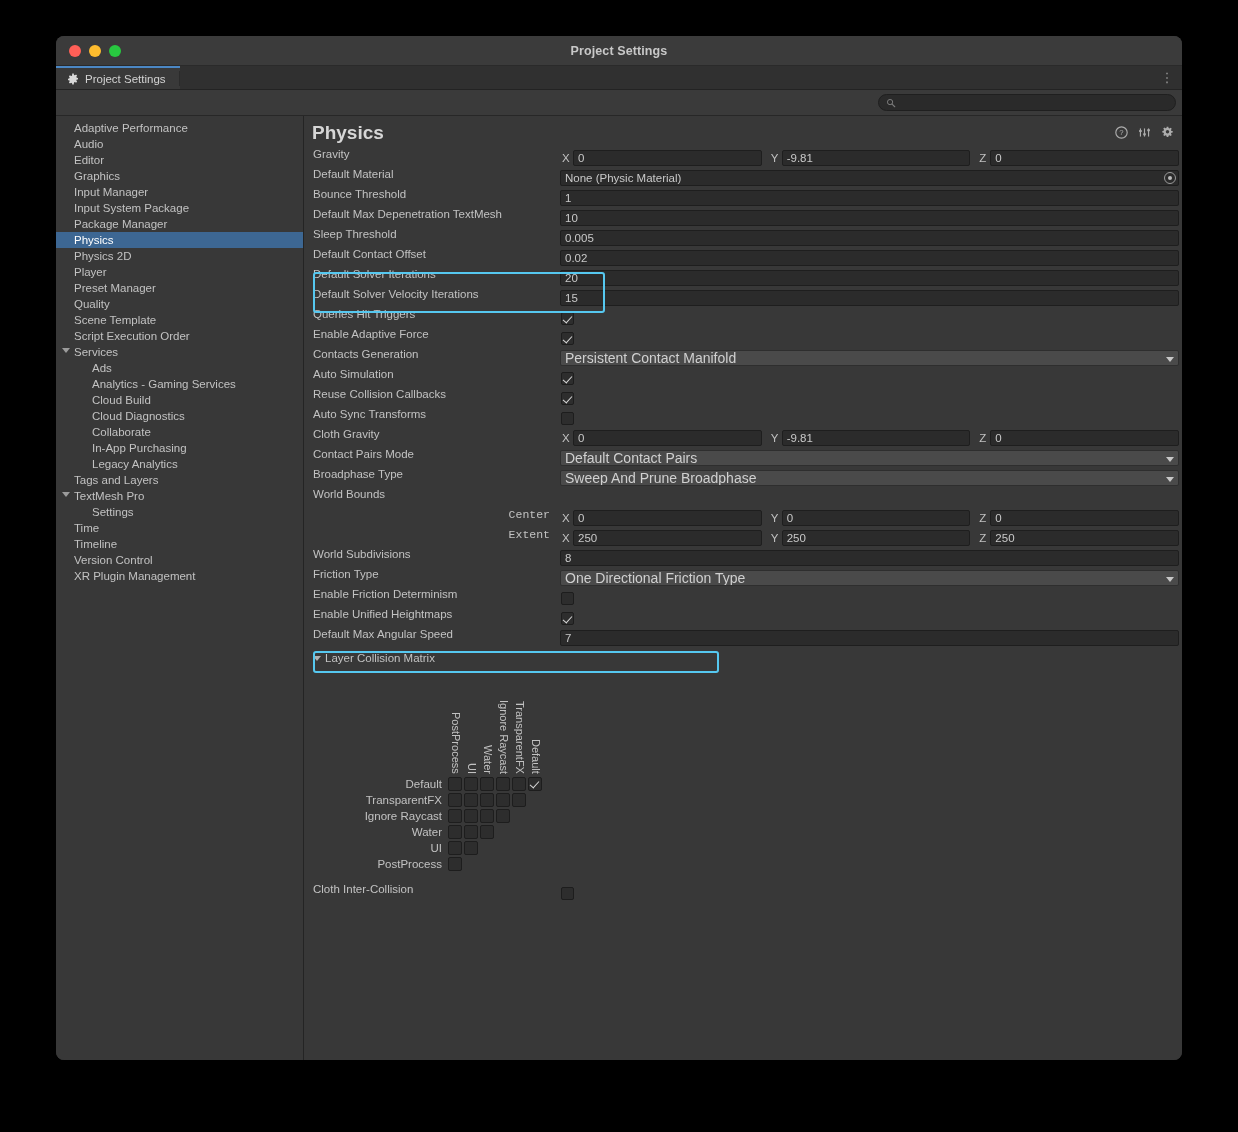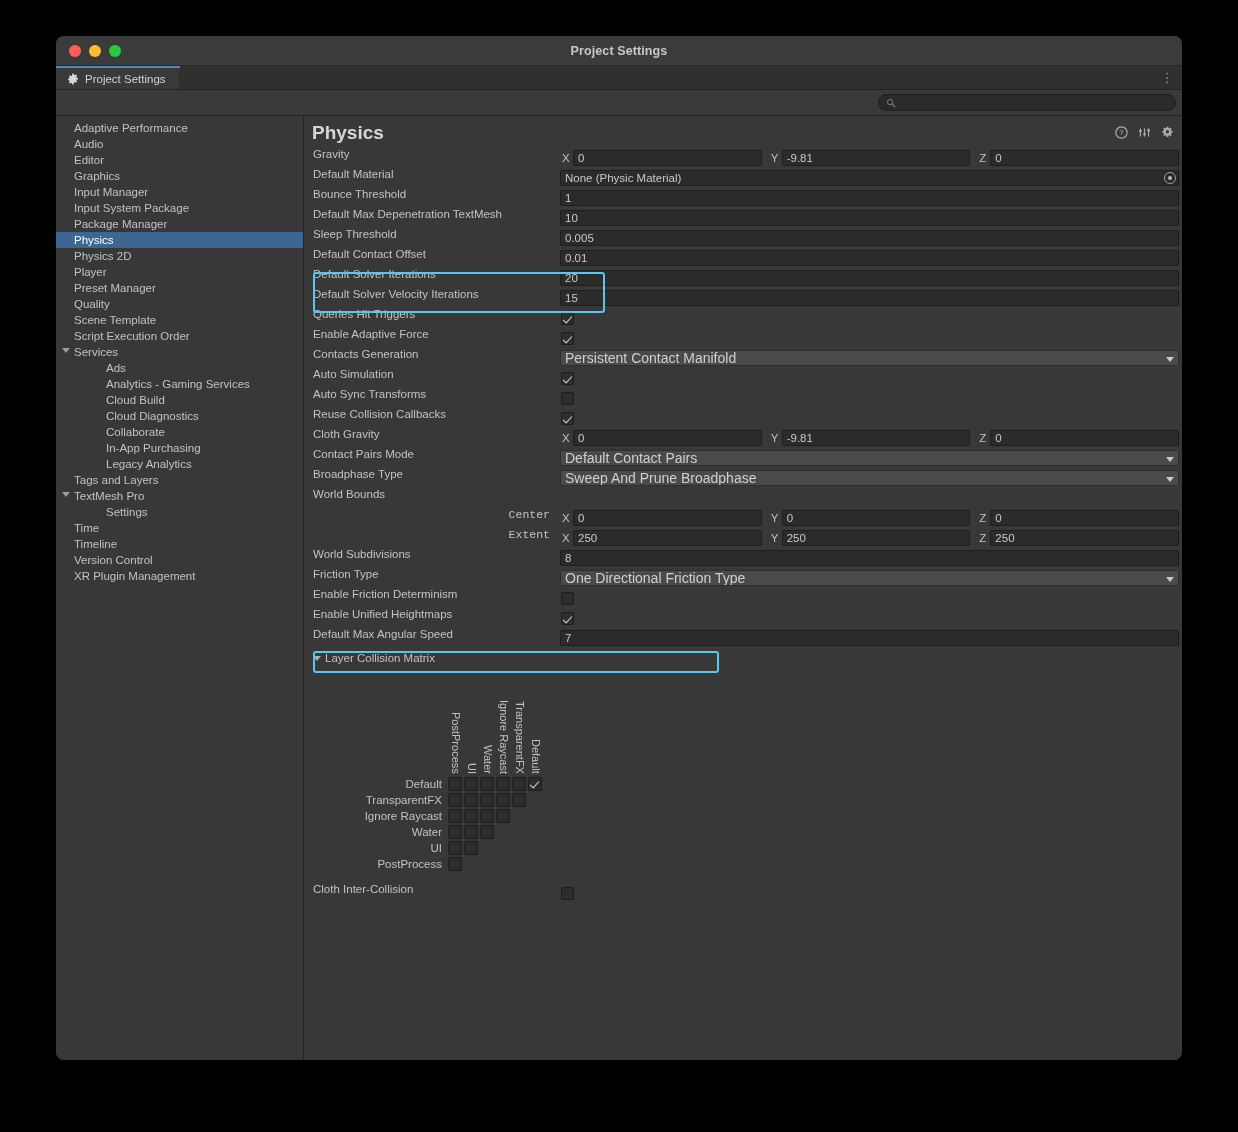--- a/index.html
+++ b/index.html
@@ -106,21 +106,21 @@
   }
   .side-item {
     position: relative;
     height: 16px; line-height: 16px;
     font-size: 11.5px; color: #c2c2c2;
     padding-left: 18px;
     white-space: nowrap;
     cursor: default;
   }
   .side-item.depth1 { padding-left: 18px; }
-  .side-item.depth2 { padding-left: 50px; }
+  .side-item.depth2 { padding-left: 36px; }
   .side-item.selected { background: #3d6793; color: #ffffff; }
   .side-item .tri {
     position: absolute; left: 6px; top: 4px;
     width: 0; height: 0;
     border-left: 4px solid transparent;
     border-right: 4px solid transparent;
     border-top: 5px solid #9c9c9c;
   }
 
   
@@ -429,21 +429,21 @@
           </div>
           <div class="row">
             <div class="lbl">Sleep Threshold</div>
             <div class="ctrl">
               <div class="field">0.005</div>
             </div>
           </div>
           <div class="row">
             <div class="lbl">Default Contact Offset</div>
             <div class="ctrl">
-              <div class="field">0.01</div>
+              <div class="field">0.02</div>
             </div>
           </div>
           <div class="row">
             <div class="lbl">Default Solver Iterations</div>
             <div class="ctrl">
               <div class="field">20</div>
             </div>
           </div>
           <div class="row">
             <div class="lbl">Default Solver Velocity Iterations</div>
@@ -472,29 +472,29 @@
               </div>
             </div>
           </div>
           <div class="row">
             <div class="lbl">Auto Simulation</div>
             <div class="ctrl">
               <div class="checkbox checked"></div>
             </div>
           </div>
           <div class="row">
+            <div class="lbl">Reuse Collision Callbacks</div>
+            <div class="ctrl">
+              <div class="checkbox checked"></div>
+            </div>
+          </div>
+          <div class="row">
             <div class="lbl">Auto Sync Transforms</div>
             <div class="ctrl">
               <div class="checkbox"></div>
-            </div>
-          </div>
-          <div class="row">
-            <div class="lbl">Reuse Collision Callbacks</div>
-            <div class="ctrl">
-              <div class="checkbox checked"></div>
             </div>
           </div>
           <div class="row">
             <div class="lbl">Cloth Gravity</div>
             <div class="ctrl">
               <div class="vec">
                 <span class="axis">X</span>
                 <div class="field">0</div>
                 <span class="axis">Y</span>
                 <div class="field">-9.81</div>

